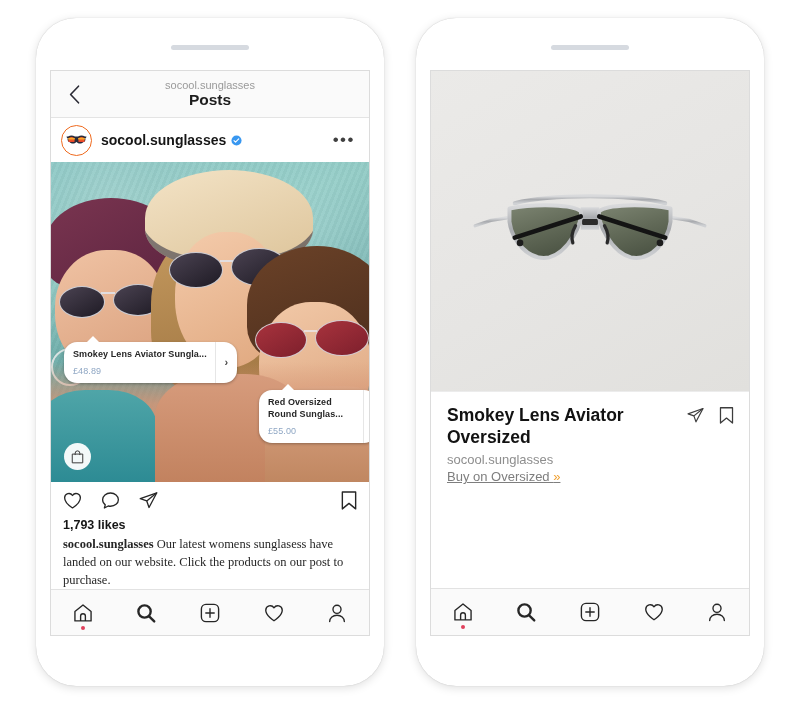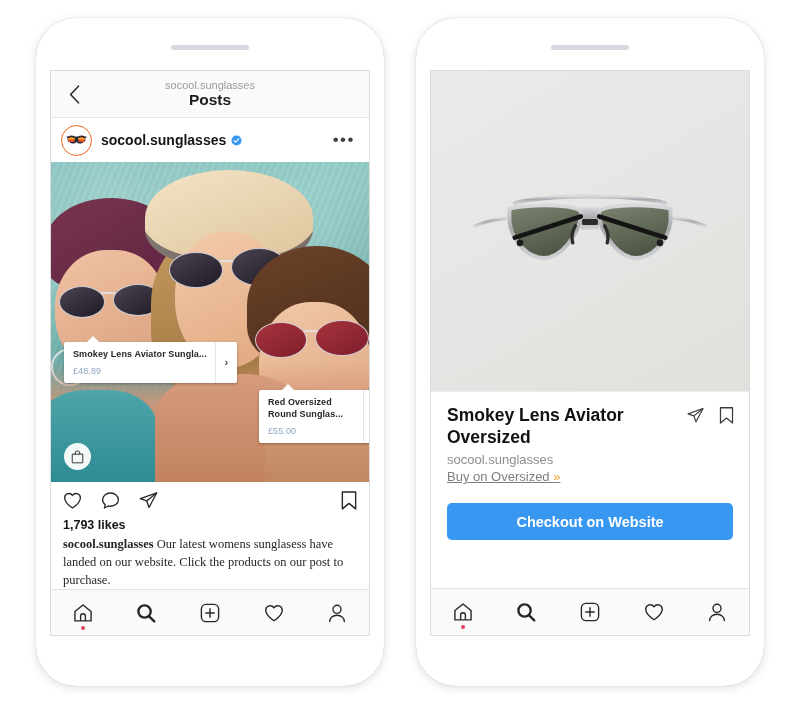--- a/index.html
+++ b/index.html
@@ -226,21 +226,21 @@
     background: linear-gradient(180deg, rgba(214,150,118,.0), rgba(214,150,118,.85) 35%, #cf8d6d 100%);
   }
   .torso {
     position:absolute; bottom:0; border-radius: 40% 40% 0 0;
   }
 
   
   .tag {
     position: absolute;
     background: #ffffff;
-    border-radius: 2px;
+    border-radius: 13px;
     box-shadow: 0 1px 3px rgba(0,0,0,.3);
     display: flex;
     align-items: stretch;
     min-width: 118px;
   }
   .tag::before {
     content: "";
     position: absolute;
     top: -6px;
     left: 22px;
@@ -619,21 +619,20 @@
           </svg>
           <svg width="17" height="19" viewBox="0 0 20 24">
             <path d="M2.4 2.2h15.2v19.4L10 15.3l-7.6 6.3z" fill="none" stroke="#3d3d3d" stroke-width="1.6" stroke-linejoin="round"></path>
           </svg>
         </div>
         <div class="product-title">Smokey Lens Aviator Oversized</div>
         <div class="product-seller">socool.sunglasses</div>
         <a class="buy-link" href="#"><span>Buy on Oversized </span><span class="chev">»</span></a>
       </div>
 
-      <button class="checkout-btn">Checkout on Website</button>
 
       <div class="tabbar">
         <div class="tab-item">
           <svg width="22" height="22" viewBox="0 0 24 24">
             <path d="M3.2 10.4 12 3.2l8.8 7.2v10.2H3.2z" fill="none" stroke="#262626" stroke-width="1.5" stroke-linejoin="round"></path>
             <path d="M9.4 20.6v-5.2a2.6 2.6 0 0 1 5.2 0v5.2" fill="none" stroke="#262626" stroke-width="1.5"></path>
           </svg>
           <span class="tab-dot"></span>
         </div>
         <div class="tab-item">

